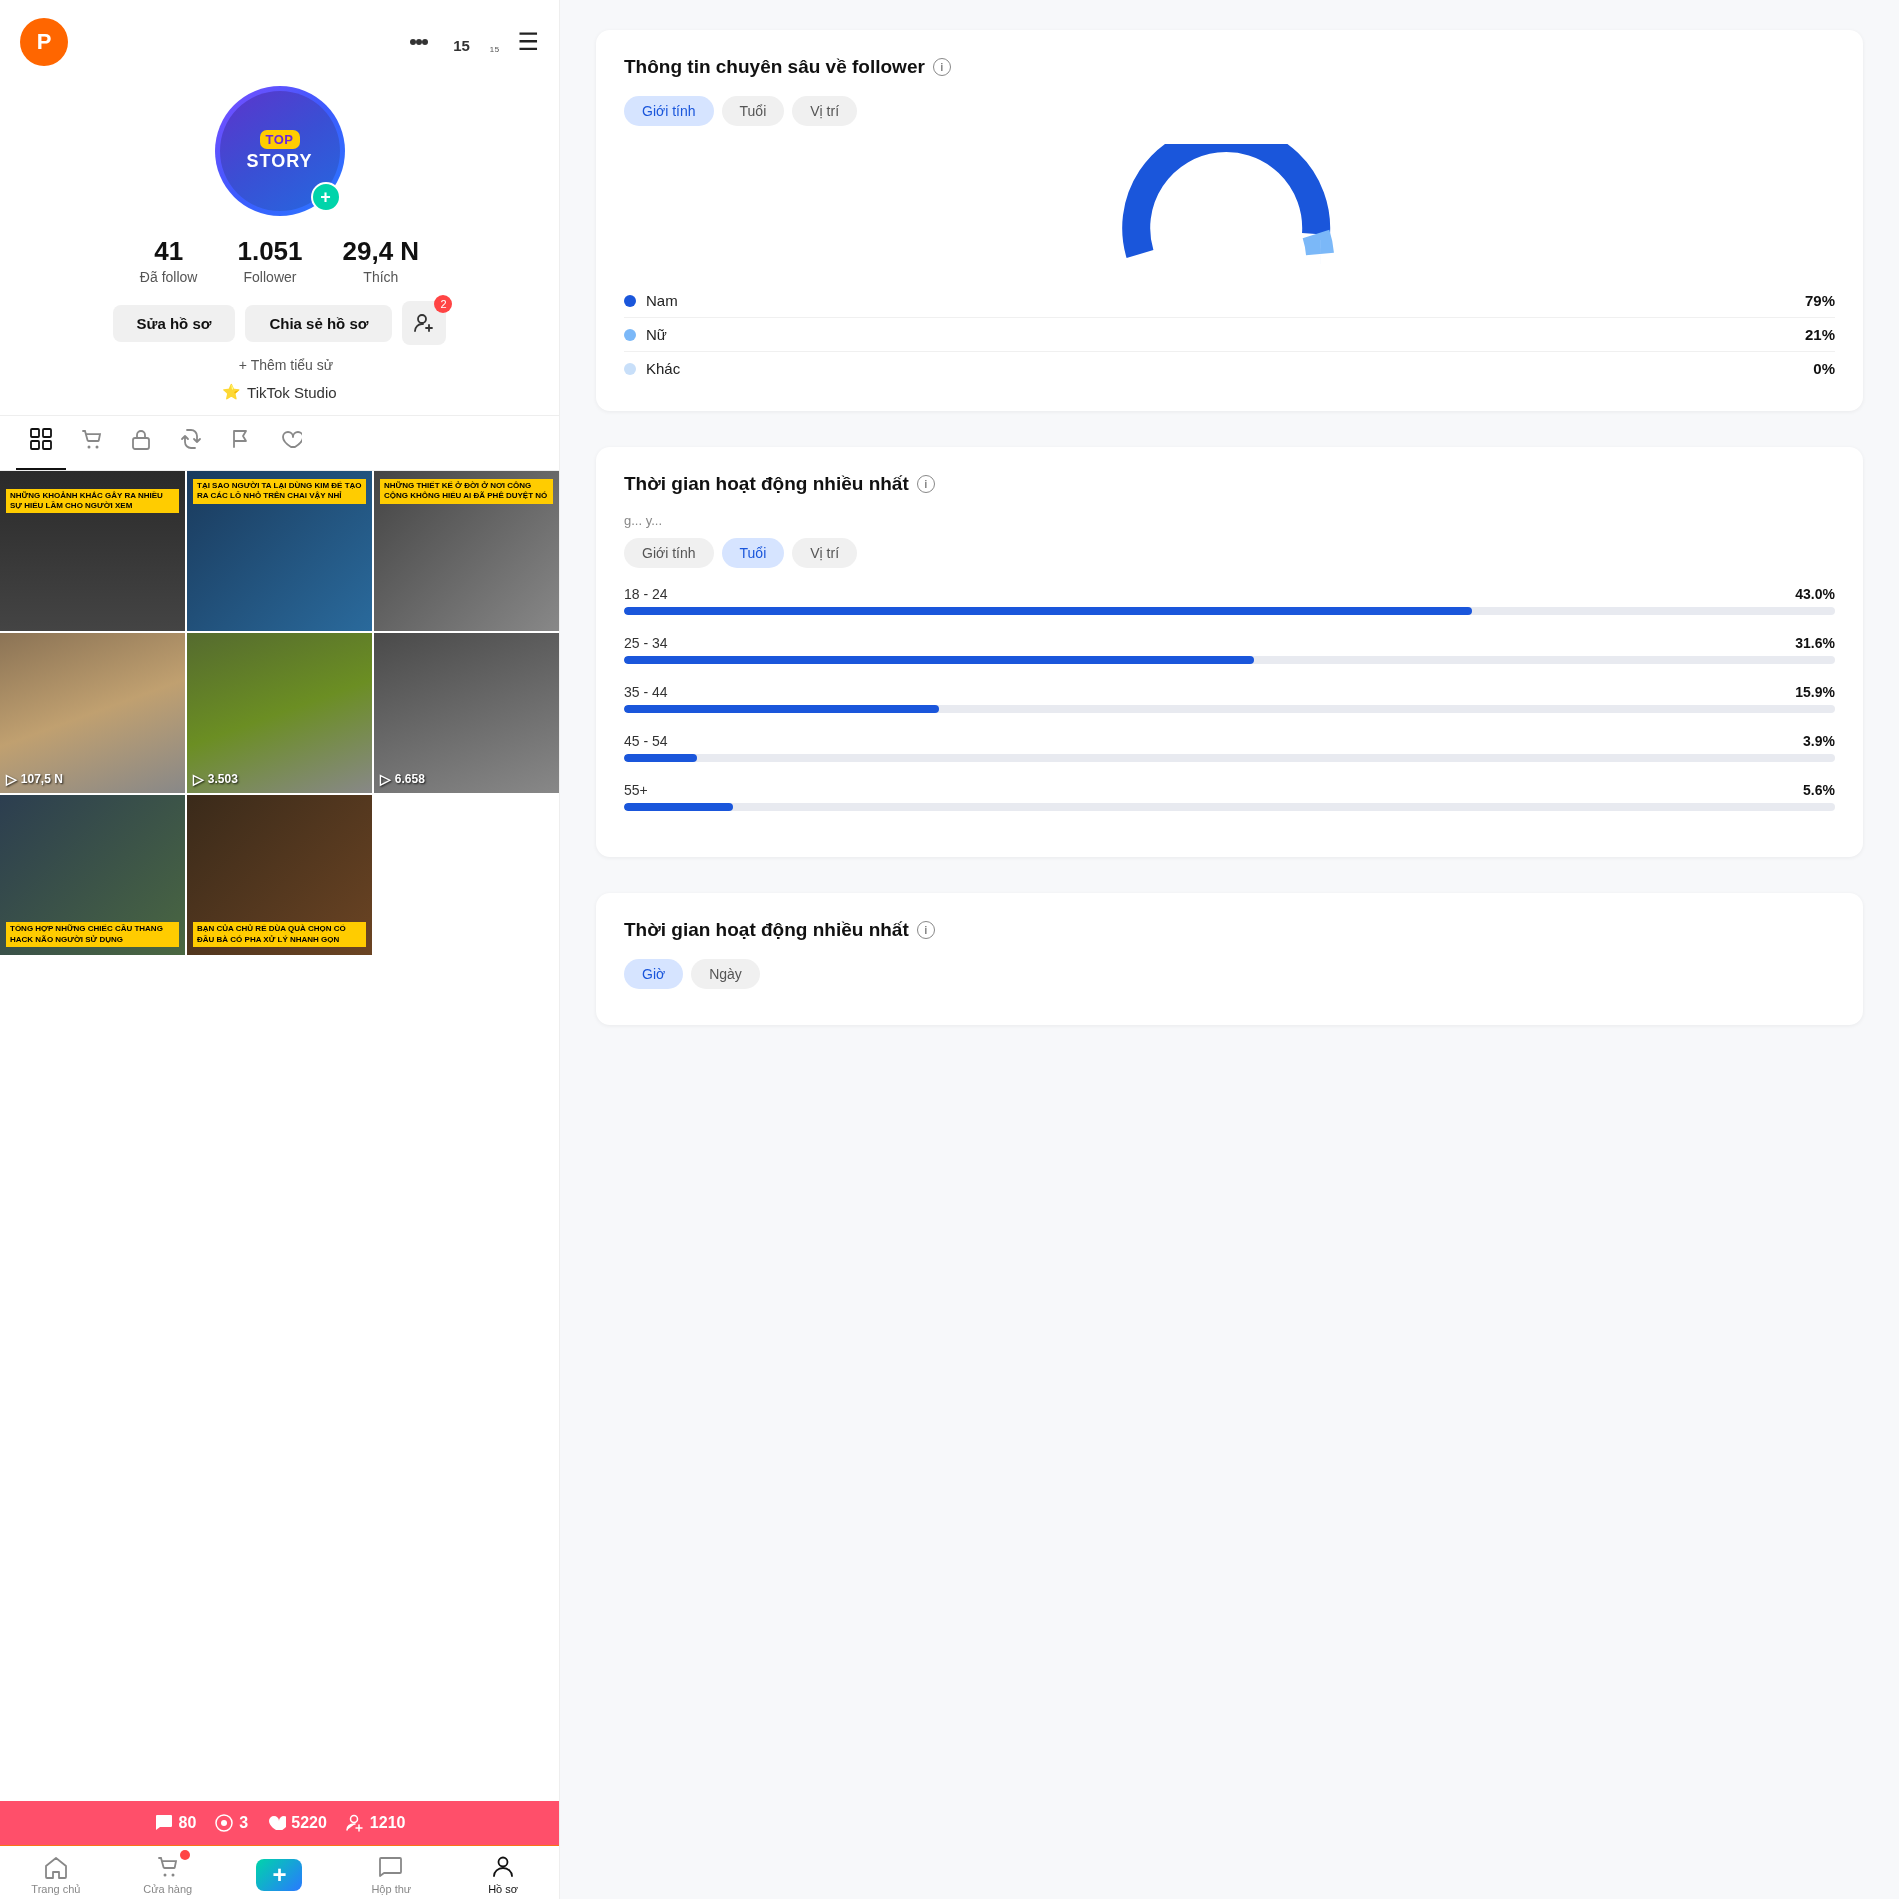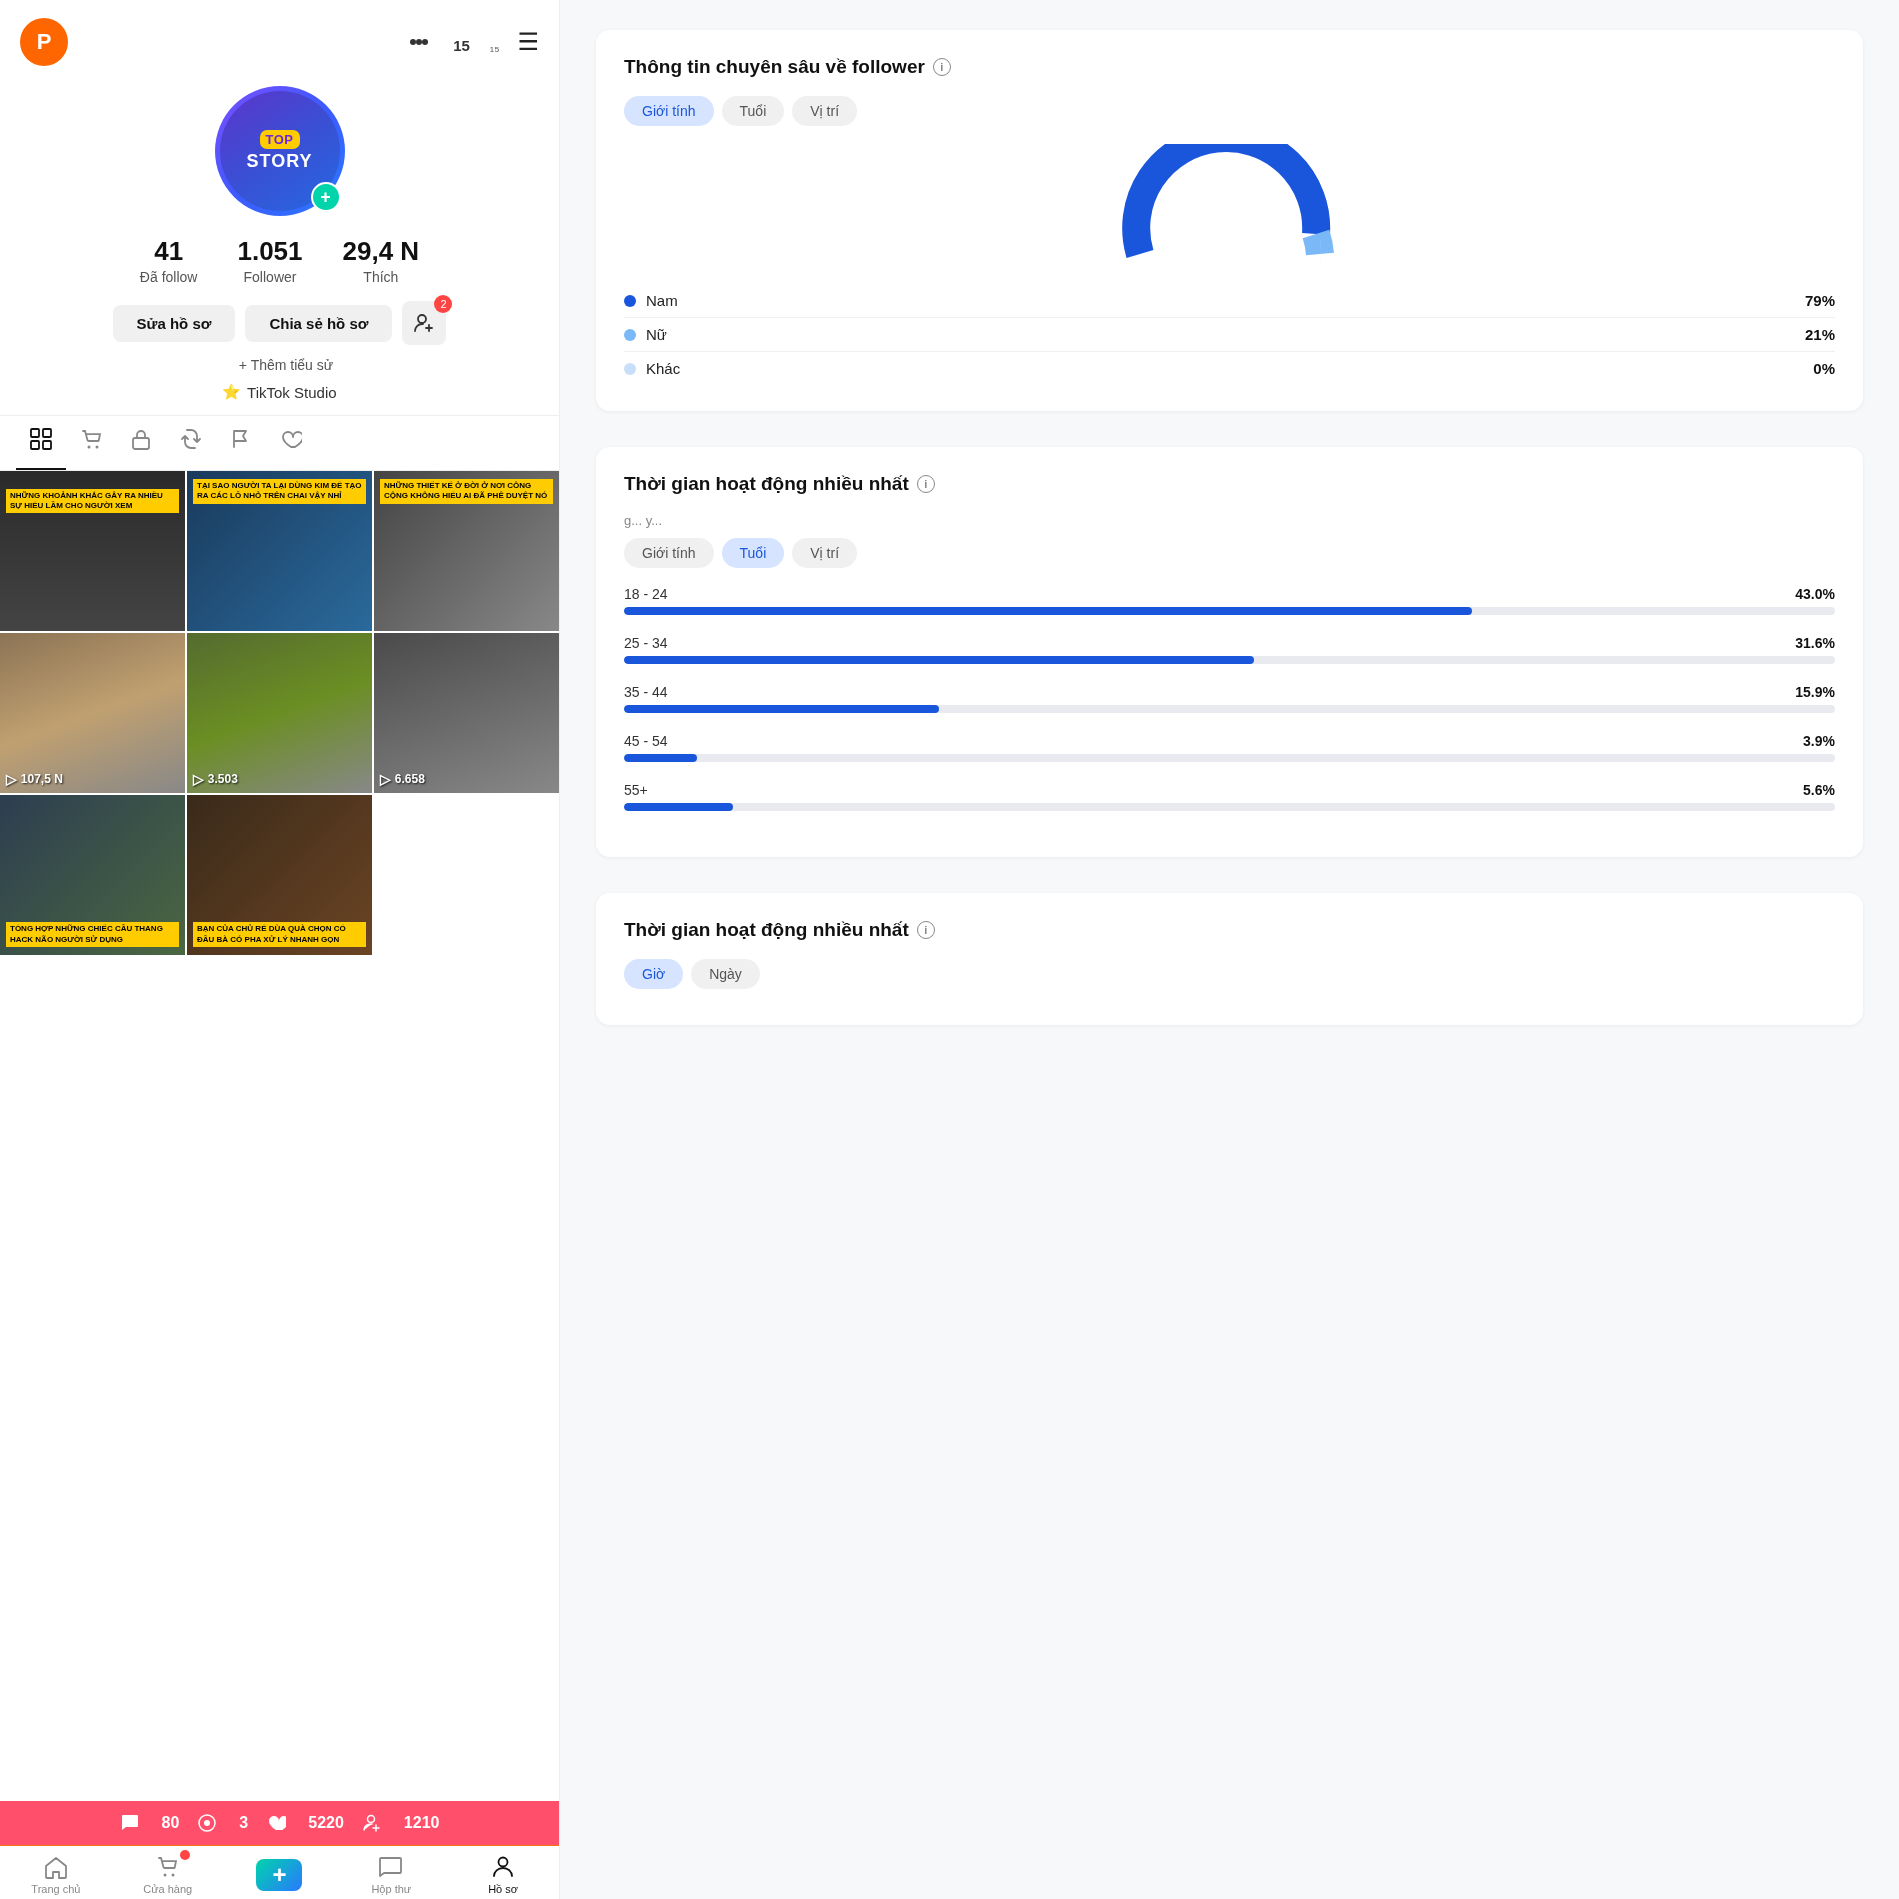--- a/index.html
+++ b/index.html
@@ -315,21 +315,21 @@
       gap: 18px;
       padding: 12px 16px;
       color: white;
       font-size: 16px;
       font-weight: 600;
     }
 
     .action-stat {
       display: flex;
       align-items: center;
-      gap: 22px;
+      gap: 5px;
     }
 
     
     .bottom-nav {
       display: flex;
       border-top: 1px solid #f97316;
       padding: 8px 0 4px;
     }
 
     .nav-item {

